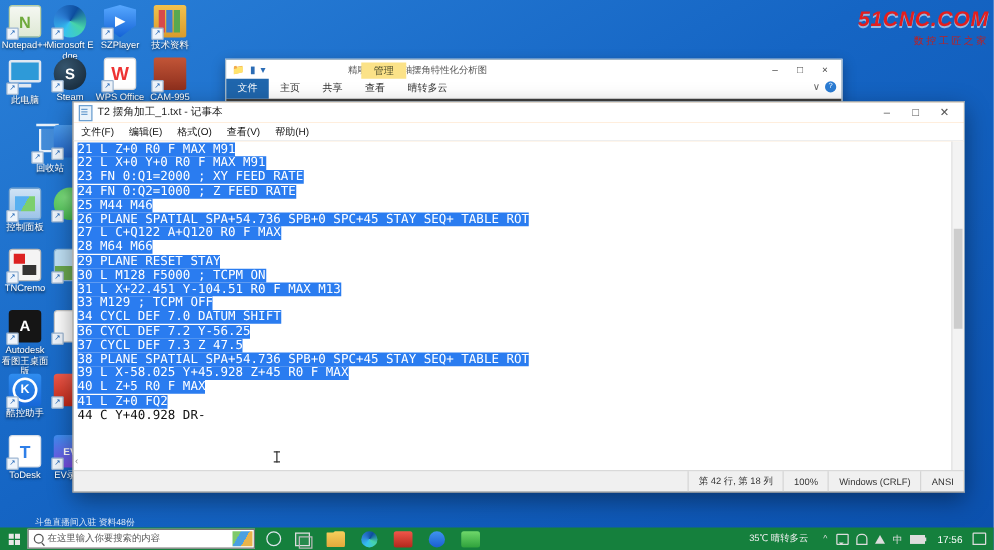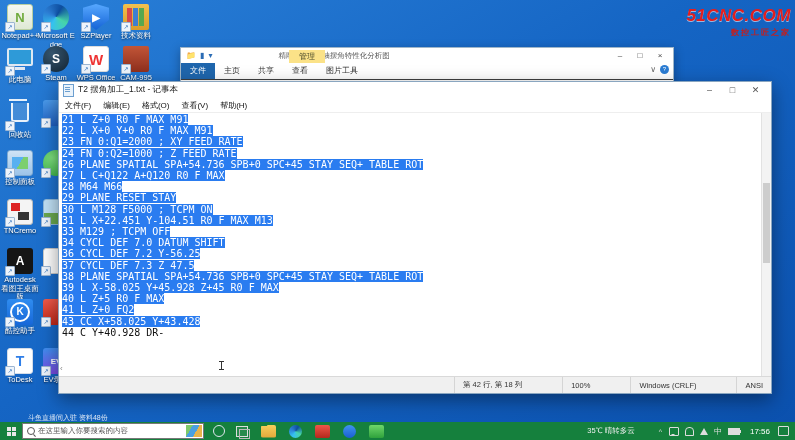--- a/index.html
+++ b/index.html
@@ -5,21 +5,21 @@
   html,body{margin:0;padding:0;}
   body{width:795px;height:440px;overflow:hidden;position:relative;
        font-family:"Liberation Sans",sans-serif;
        background:linear-gradient(150deg,#2a80d8 0%,#1565c4 45%,#0b50ad 100%);}
   .abs{position:absolute;}
 
   
   #watermark{right:4px;top:6px;text-align:right;z-index:1;}
   #wm-title{font-size:17px;font-weight:bold;font-style:italic;color:#e31e1e;
             text-shadow:0 1px 0 rgba(255,255,255,.55);letter-spacing:.5px;}
-  #wm-sub{font-size:8px;color:#c21f1f;font-weight:bold;margin-top:1px;letter-spacing:2px;}
+  #wm-sub{font-size:8px;color:#c21f1f;font-weight:normal;margin-top:1px;letter-spacing:2px;}
 
   
   .dcell{position:absolute;width:40px;z-index:1;text-align:center;}
   .dicon{position:relative;width:26px;height:26px;margin:0 auto;}
   .dlabel{margin-top:2px;font-size:7.5px;line-height:8.5px;color:#fff;
           text-shadow:0 1px 2px rgba(0,0,0,.75);word-break:break-all;}
   .sc-arrow{position:absolute;left:-2px;bottom:-2px;width:8px;height:8px;background:#eef4fb;
             border:1px solid #9db6d2;border-radius:1px;color:#1b62b4;font-size:6px;line-height:8px;text-align:center;}
   .ic{width:26px;height:26px;border-radius:3px;display:flex;align-items:center;justify-content:center;
       font-weight:bold;color:#fff;box-sizing:border-box;}
@@ -56,21 +56,21 @@
   
   #explorer{left:180px;top:47px;width:492px;height:260px;background:#fff;z-index:2;
             border:1px solid #9fb6c9;box-shadow:0 3px 10px rgba(0,0,0,.3);}
   #exp-titlebar{height:15px;display:flex;align-items:center;padding:0 3px;}
   .qat-ico{font-size:8px;color:#2b6cb5;margin:0 2px;}
   #exp-title{font-size:7.5px;color:#555;margin-left:64px;white-space:nowrap;overflow:hidden;}
   #exp-btns{margin-left:auto;display:flex;}
   .exp-btn{width:20px;text-align:center;font-size:8px;color:#444;}
   #exp-badge{position:absolute;left:108px;top:2px;width:36px;height:13px;background:#fbe288;
              color:#4a4a2a;font-size:8px;text-align:center;line-height:13px;}
-  #exp-tabs{display:flex;height:16px;align-items:stretch;border-bottom:1px solid #404040;position:relative;}
+  #exp-tabs{display:flex;height:16px;align-items:stretch;border-bottom:3px solid #404040;position:relative;}
   .exp-tab{font-size:8px;color:#333;padding:0 9px;line-height:16px;}
   .exp-tab.file{background:#1f66ad;color:#fff;}
   #exp-ribbon-right{position:absolute;right:4px;top:2px;display:flex;align-items:center;gap:4px;}
   #exp-collapse{font-size:8px;color:#666;}
   #exp-help{width:9px;height:9px;border-radius:50%;background:#2b7cd3;color:#fff;font-size:6px;
             text-align:center;line-height:9px;}
 
   
   #notepad{left:58px;top:81px;width:712px;height:311px;background:#fdba74;z-index:3;
            border:1px solid #8aa6c0;box-shadow:0 6px 18px rgba(0,0,0,.4);display:flex;flex-direction:column;}
@@ -86,21 +86,21 @@
   #np-lines{position:absolute;left:3px;top:1px;right:10px;}
   .cl{font-family:"DejaVu Sans Mono",monospace;font-size:10px;line-height:11.2px;white-space:pre;}
   .cl .sel{background:#2a7cf0;color:#fff;}
   .cl .nosel{color:#111;}
   #np-vscroll{position:absolute;right:0;top:0;bottom:0;width:9px;background:#f3f3f3;border-left:1px solid #e2e2e2;}
   #np-vthumb{position:absolute;left:1px;width:7px;top:70px;height:80px;background:#cdcdcd;}
   #np-hscroll-arrow{position:absolute;left:1px;bottom:3px;font-size:8px;color:#888;}
   #caret{position:absolute;left:162px;bottom:6px;width:1px;height:9px;background:#333;}
   #caret:before,#caret:after{content:"";position:absolute;left:-2px;width:5px;height:1px;background:#333;}
   #caret:before{top:0;} #caret:after{bottom:0;}
-  #np-statusbar{height:16px;background:#f0f0f0;border-top:1px solid #d9d9d9;display:flex;align-items:center;font-size:7.5px;color:#333;gap:32px;}
+  #np-statusbar{height:16px;background:#f0f0f0;border-top:1px solid #d9d9d9;display:flex;align-items:center;font-size:7.5px;color:#333;}
   .st-fill{flex:1;}
   .st-cell{border-left:1px solid #d5d5d5;height:100%;display:flex;align-items:center;padding:0 8px;white-space:nowrap;}
 
   
   #taskbar{left:0;bottom:0;width:795px;height:18px;background:#15803d;z-index:10;display:flex;align-items:center;}
   #start{width:22px;display:flex;justify-content:center;}
   .winlogo{width:9px;height:9px;display:grid;grid-template-columns:4px 4px;grid-gap:1px;}
   .winlogo i{background:#e8e8e8;}
   #searchbox{width:180px;height:14px;background:#fff;border:1px solid #777;display:flex;align-items:center;overflow:hidden;}
   #mag{width:6px;height:6px;border:1px solid #555;border-radius:50%;margin:0 3px 0 4px;position:relative;flex:none;}
@@ -111,21 +111,21 @@
   #cortana{width:10px;height:10px;border:1.5px solid #dfe6ee;border-radius:50%;margin-left:9px;}
   #taskview{width:10px;height:9px;border:1px solid #ddd;margin-left:11px;position:relative;background:rgba(255,255,255,.08);}
   #taskview:before{content:"";position:absolute;left:2px;top:2px;right:-3px;bottom:-3px;border:1px solid #bbb;}
   .tb-ico{width:15px;height:13px;margin-left:13px;border-radius:2px;}
   .tb-folder{background:linear-gradient(#f7cf5c,#e2a83a);clip-path:polygon(0 12%,38% 12%,48% 0,100% 0,100% 100%,0 100%);}
   .tb-edge{border-radius:50%;background:conic-gradient(from 210deg,#35c1f1,#2b7cd3,#0d4d9e,#46d4a8,#35c1f1);width:13px;height:13px;}
   .tb-red{background:linear-gradient(#f0564a,#b3281c);}
   .tb-blue{background:linear-gradient(#3f93f0,#1a5fd0);border-radius:50%;width:13px;height:13px;}
   .tb-green{background:linear-gradient(#6fd76a,#2fa23c);}
   #tb-right{margin-left:auto;display:flex;align-items:center;height:100%;}
-  #weather{font-size:7.5px;color:#eee;margin-right:24px;white-space:nowrap;}
+  #weather{font-size:7.5px;color:#eee;margin-right:12px;white-space:nowrap;}
   #chevron{font-size:7px;color:#ddd;margin-right:7px;}
   .tray-ico{margin-right:6px;color:#ddd;}
   .ti-msg{width:8px;height:7px;border:1px solid #ddd;border-radius:1px;position:relative;}
   .ti-msg:after{content:"";position:absolute;left:1px;bottom:-3px;border:2px solid transparent;border-top-color:#ddd;}
   .ti-bell{width:7px;height:7px;border:1px solid #ddd;border-radius:4px 4px 0 0;}
   .ti-net{width:0;height:0;border-left:4px solid transparent;border-right:4px solid transparent;border-bottom:7px solid #ddd;}
   .ti-input{font-size:8px;}
   .ti-batt{width:10px;height:5px;border:1px solid #ddd;position:relative;background:#ddd;}
   .ti-batt:after{content:"";position:absolute;right:-2px;top:1px;width:1px;height:3px;background:#ddd;}
   #clock{font-size:8px;color:#fff;margin:0 8px 0 4px;}
@@ -195,21 +195,21 @@
       </div>
       <div class="dlabel">WPS Office</div>
     </div>
     <div class="dcell" style="left: 116px; top: 46px;">
       <div class="dicon">
         <div class="ic ic-folder-cam"></div>
         <span class="sc-arrow">↗</span>
       </div>
       <div class="dlabel">CAM-995</div>
     </div>
-    <div class="dcell" style="left: 0px; top: 100px;">
+    <div class="dcell" style="left: 0px; top: 100px; padding-left: 20px;">
       <div class="dicon">
         <div class="bin"></div>
         <span class="sc-arrow">↗</span>
       </div>
       <div class="dlabel">回收站</div>
     </div>
     <div class="dcell" style="left: 36px; top: 100px;">
       <div class="dicon">
         <div class="ic ic-sliver-blue"></div>
         <span class="sc-arrow">↗</span>
@@ -308,21 +308,21 @@
       <span class="exp-btn">–</span>
       <span class="exp-btn">□</span>
       <span class="exp-btn">×</span>
     </span>
   </div>
   <div id="exp-tabs">
     <div class="exp-tab file">文件</div>
       <div class="exp-tab">主页</div>
       <div class="exp-tab">共享</div>
       <div class="exp-tab">查看</div>
-      <div class="exp-tab">图片工具</div>
+      <div class="exp-tab">晴转多云</div>
       <div id="exp-ribbon-right">
       <span id="exp-collapse">∨</span>
       <span id="exp-help">?</span>
     </div>
   </div>
 </div>
 
 <div id="notepad" class="abs">
   <div id="np-titlebar">
     <span id="np-ico"></span>
@@ -339,35 +339,35 @@
       <span class="np-menu-item">格式(O)</span>
       <span class="np-menu-item">查看(V)</span>
       <span class="np-menu-item">帮助(H)</span>
     </div>
   <div id="np-body">
     <div id="np-lines">
         <div class="cl"><span class="sel">21 L Z+0 R0 F MAX M91</span></div>
         <div class="cl"><span class="sel">22 L X+0 Y+0 R0 F MAX M91</span></div>
         <div class="cl"><span class="sel">23 FN 0:Q1=2000 ; XY FEED RATE</span></div>
         <div class="cl"><span class="sel">24 FN 0:Q2=1000 ; Z FEED RATE</span></div>
+        <div class="cl"><span class="sel">25 M44 M46</span></div>
         <div class="cl"><span class="sel">26 PLANE SPATIAL SPA+54.736 SPB+0 SPC+45 STAY SEQ+ TABLE ROT</span></div>
         <div class="cl"><span class="sel">27 L C+Q122 A+Q120 R0 F MAX</span></div>
         <div class="cl"><span class="sel">28 M64 M66</span></div>
         <div class="cl"><span class="sel">29 PLANE RESET STAY</span></div>
         <div class="cl"><span class="sel">30 L M128 F5000 ; TCPM ON</span></div>
         <div class="cl"><span class="sel">31 L X+22.451 Y-104.51 R0 F MAX M13</span></div>
         <div class="cl"><span class="sel">33 M129 ; TCPM OFF</span></div>
         <div class="cl"><span class="sel">34 CYCL DEF 7.0 DATUM SHIFT</span></div>
         <div class="cl"><span class="sel">36 CYCL DEF 7.2 Y-56.25</span></div>
         <div class="cl"><span class="sel">37 CYCL DEF 7.3 Z 47.5</span></div>
         <div class="cl"><span class="sel">38 PLANE SPATIAL SPA+54.736 SPB+0 SPC+45 STAY SEQ+ TABLE ROT</span></div>
         <div class="cl"><span class="sel">39 L X-58.025 Y+45.928 Z+45 R0 F MAX</span></div>
         <div class="cl"><span class="sel">40 L Z+5 R0 F MAX</span></div>
         <div class="cl"><span class="sel">41 L Z+0 FQ2</span></div>
-        <div class="cl"><span class="sel">43 CC X+58.025 Y+43.428</span></div>
         <div class="cl"><span class="nosel">44 C Y+40.928 DR-</span></div>
       </div>
     <div id="np-vscroll">
         <div id="np-vthumb"></div>
       </div>
     <div id="np-hscroll-arrow">‹</div>
     <div id="caret"></div>
   </div>
   <div id="np-statusbar">
     <span class="st-fill"></span>

